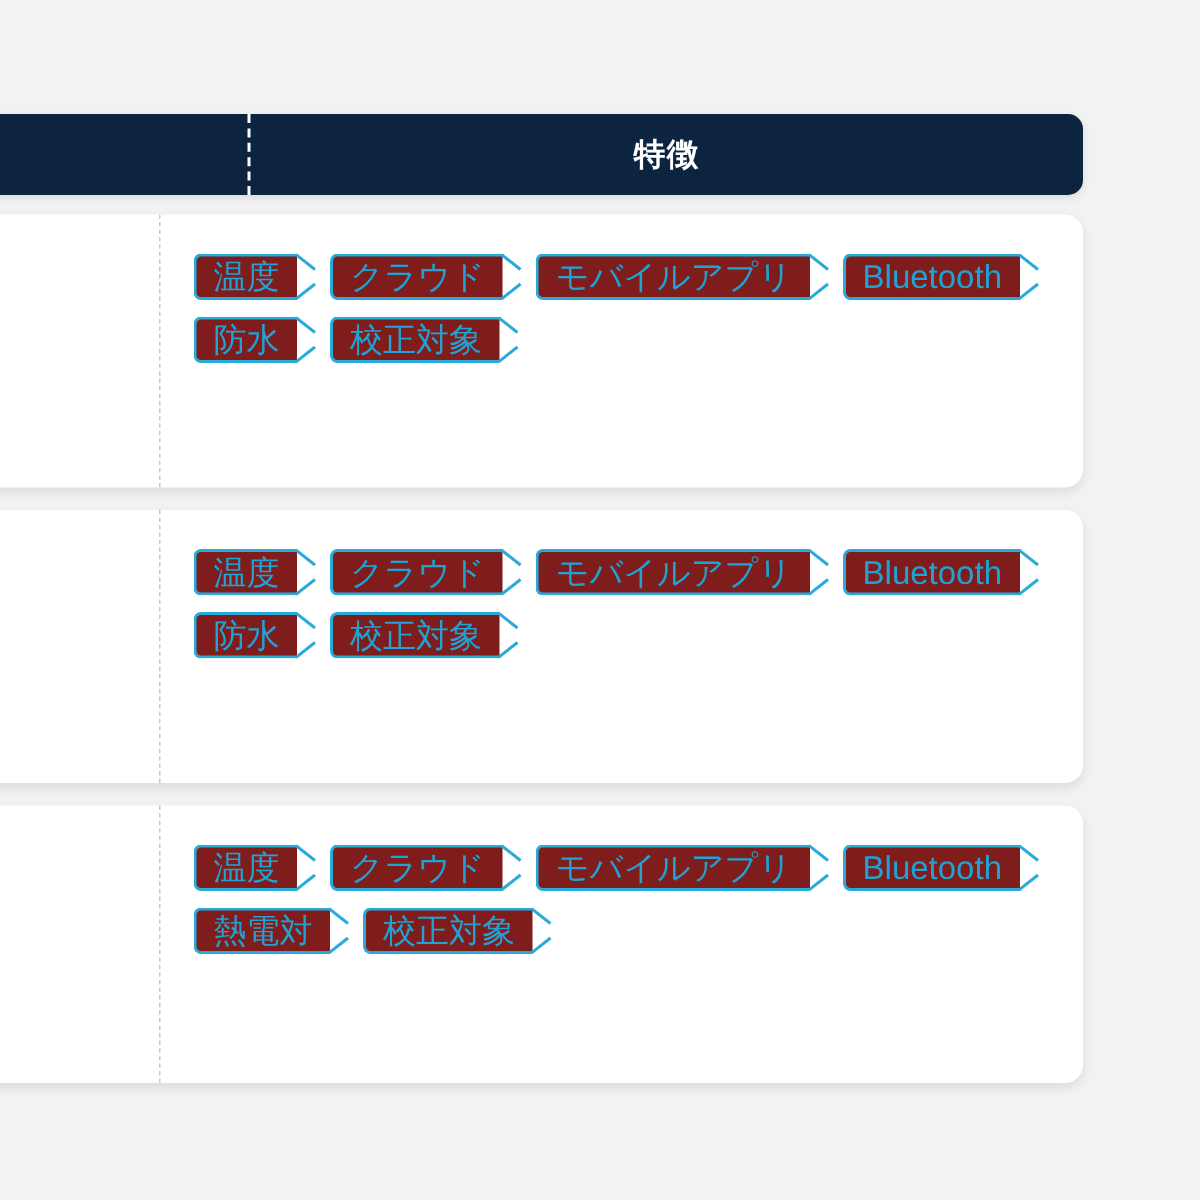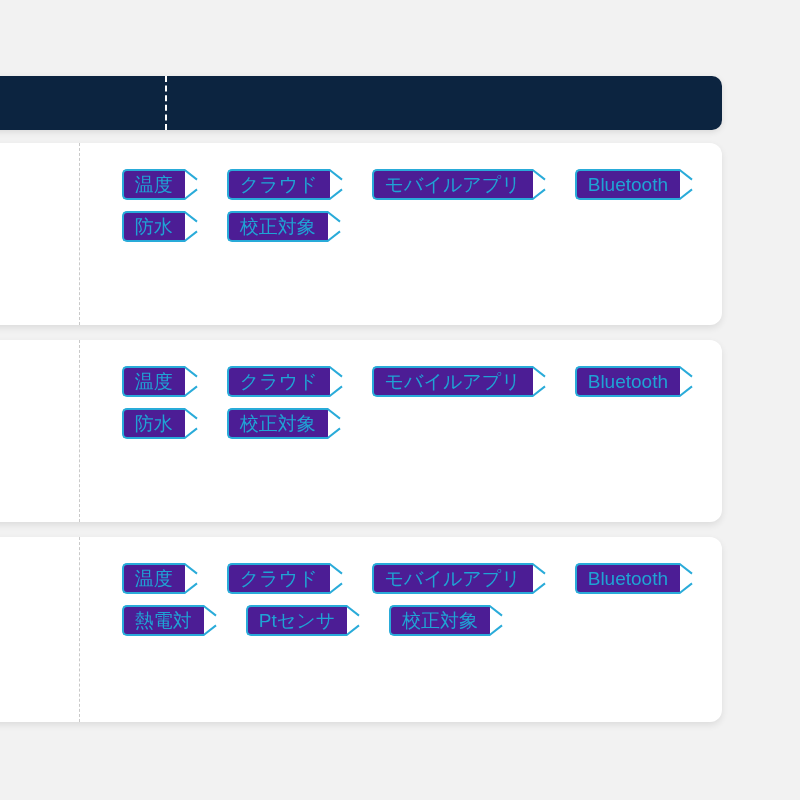--- a/index.html
+++ b/index.html
@@ -101,29 +101,28 @@
 
   
   .tag {
     position: relative;
     height: 31px;
     display: inline-flex;
     align-items: center;
     padding: 0 12px 0 11px;
     margin-right: 22px;
     box-sizing: border-box;
-    background: #4c1d95;
+    background: #7f1d1d;
     border: 2px solid #29abd9;
     border-right: none;
     border-radius: 5px 0 0 5px;
     color: #1fa3d4;
-    font-size: 19px;
+    font-size: 22px;
     font-weight: 500;
     white-space: nowrap;
-    margin-left: 20px;
   }
   .tag::before,
   .tag::after {
     content: "";
     position: absolute;
     left: 100%;
     width: 16px;
     height: 2px;
     background: #29abd9;
   }
@@ -139,20 +138,21 @@
   }
 </style>
 </head>
 <body>
 
 <div id="stage">
 
   <div class="table-head">
     <div class="head-cell head-cell-item">項目</div>
     <div class="head-divider"></div>
+    <div class="head-cell head-cell-feature">特徴</div>
   </div>
 
   <div class="row-card" id="row-0">
       <div class="cell-item">
         <div class="item-line">C</div>
       </div>
       <div class="row-divider"></div>
       <div class="cell-feature">
         <div class="tag-line">
           <span class="tag">温度</span>
@@ -192,19 +192,18 @@
       <div class="row-divider"></div>
       <div class="cell-feature">
         <div class="tag-line">
           <span class="tag">温度</span>
           <span class="tag">クラウド</span>
           <span class="tag">モバイルアプリ</span>
           <span class="tag">Bluetooth</span>
         </div>
         <div class="tag-line">
           <span class="tag">熱電対</span>
-          <span class="tag">Ptセンサ</span>
           <span class="tag">校正対象</span>
         </div>
       </div>
     </div>
 
 </div>
 
 </body></html>

